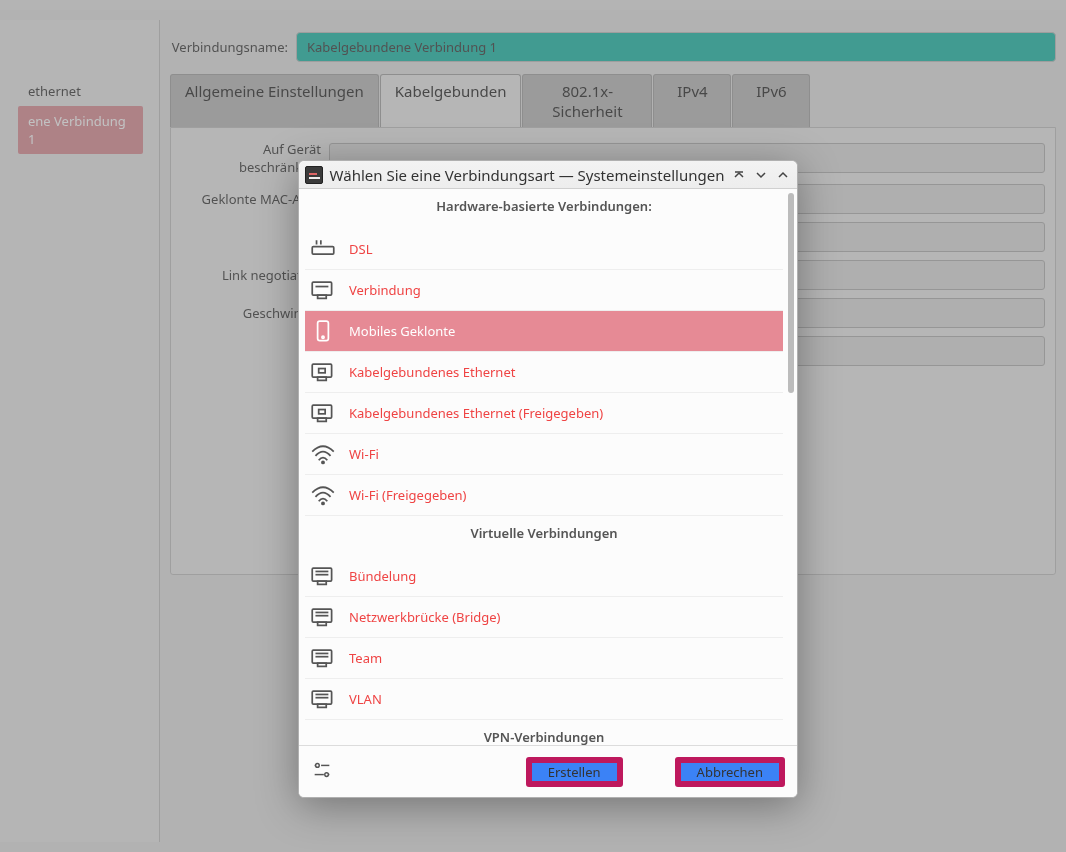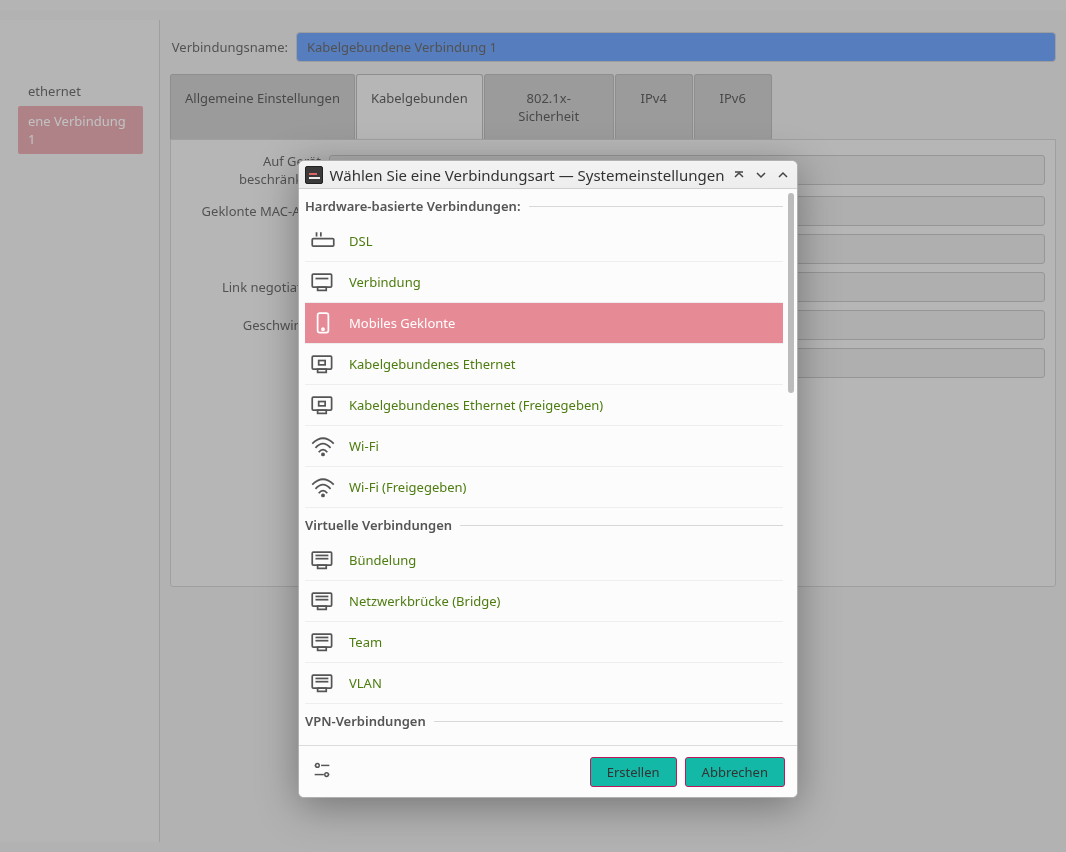--- a/index.html
+++ b/index.html
@@ -30,30 +30,30 @@
   }
   .bg .mainarea {
     position: absolute; top: 20px; left: 160px; right: 0; bottom: 0;
   }
   .bg .row {
     display: flex; align-items: center; gap: 8px;
     margin: 12px 10px;
   }
   .bg .row label { color: #333; text-align: right; }
   .bg .input {
-    flex: 1; height: 30px; background: #3b82f6; border: 1px solid #bdbdbd;
+    flex: 1; height: 30px; background: #14b8a6; border: 1px solid #bdbdbd;
     border-radius: 4px; padding: 0 10px; line-height: 28px; color: #333;
   }
   .bg .tabs {
     display: flex; margin: 6px 0 0 0; gap: 0;
   }
   .bg .tabs .tab {
-    padding: 14px 14px; background: #b9b9b9; border: 1px solid #a0a0a0;
+    padding: 6px 14px; background: #b9b9b9; border: 1px solid #a0a0a0;
     border-bottom: none; border-radius: 3px 3px 0 0; margin-right: 1px;
-    font-size: 13px;
+    font-size: 15px;
   }
   .bg .tabs .tab.active { background: #eaeaea; }
   .bg .formpanel {
     background: #eaeaea; padding: 4px 0 200px 0; border: 1px solid #c0c0c0; border-radius: 0 0 3px 3px;
   }
   .bg .formrow { display: flex; align-items: center; margin: 8px 10px; }
   .bg .formrow label { width: 140px; text-align: right; margin-right: 8px; color: #333; }
   .bg .combo {
     flex: 1; height: 30px; background: #dcdcdc; border: 1px solid #b0b0b0;
     border-radius: 3px;
@@ -101,47 +101,47 @@
   .dialog .scrollbar {
     width: 12px; background: transparent; position: relative;
   }
   .dialog .scrollbar .thumb {
     position:absolute; top:4px; left:3px; width:6px; height:200px;
     background:#bcbcbc; border-radius:3px;
   }
 
   .section-header {
     display:flex; align-items:center; gap:8px; padding: 8px 0 6px 0;
-    color:#555; font-weight:600;
+    color:#555; font-weight:600;flex-direction:column;
   }
   .section-header .line { flex:1; height:1px; background:#d8d8d8; }
 
   .item {
     display:flex; align-items:center; gap:12px;
     height:41px; padding: 0 4px; border-bottom:1px solid #eee;
     cursor: default;
   }
   .item.selected { background:#e68a95; color:#fff; }
   .item.selected .icon svg { stroke:#fff; fill:none; }
   .item:last-child { border-bottom:none; }
   .item .icon { width:28px; height:26px; display:flex; align-items:center; justify-content:center; flex:none;}
   .item .icon svg { stroke:#555; fill:none; stroke-width:1.6; }
   .item.selected .label { color:#fff; }
-  .item .label { color:#4d7c0f; }
+  .item .label { color:#ef4444; }
 
   .dialog .footer {
     height:52px; border-top:1px solid #dcdcdc;
     display:flex; align-items:center; justify-content:space-between;
     padding: 0 12px; gap:8px; background:#fcfcfc;
   }
   .dialog .footer .left { display:flex; align-items:center; }
   .dialog .footer .right { display:flex; align-items:center; gap:8px; }
   .dialog .footer .btn {
-    height:30px; padding: 0 16px; background:#14b8a6; border:1px solid #be185d;
-    border-radius:3px; color:#333; display:flex; align-items:center;
+    height:30px; padding: 0 16px; background:#3b82f6; border:6px solid #be185d;
+    border-radius:3px; color:#333; display:flex; align-items:center;margin-left:44px;
   }
   .dialog .footer .cfgicon svg{ stroke:#555; width:22px; height:22px; fill:none; stroke-width:1.6;}
 </style>
 </head>
 <body>
 
 <div class="bg">
   <div class="titlebar"></div>
   <div class="sidebar">
     <div style="height:56px;"></div>

